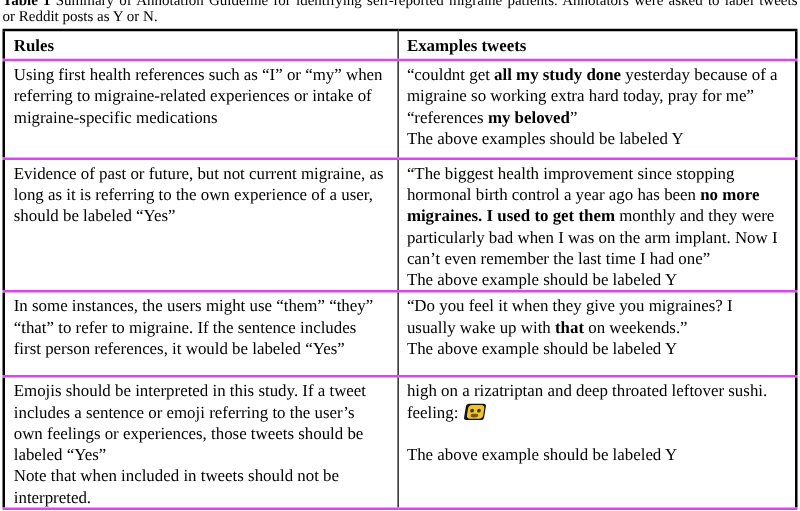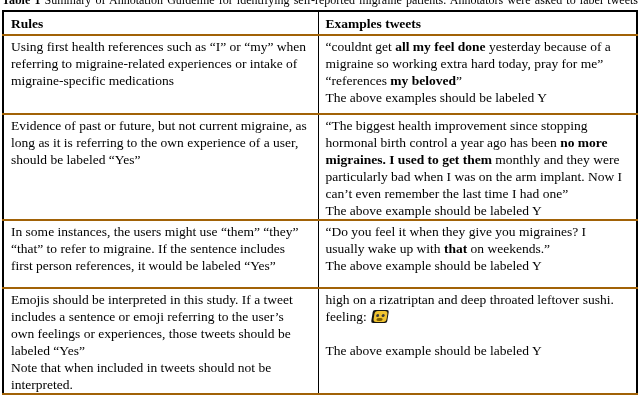--- a/index.html
+++ b/index.html
@@ -13,21 +13,21 @@
   .caption-line1{white-space:nowrap;overflow:hidden;text-align:justify;text-align-last:justify;}
   .caption-line2{}
   .b{font-weight:bold;}
   .i{}
   table{
     border-collapse:collapse;margin:3px 0 0 2px;width:636px;table-layout:fixed;
     border:2px solid #000;
   }
   col.c1{width:315px;}
   th,td{
-    border-top:2px solid #000;border-bottom:2px solid #a16207;
+    border-top:2px solid #000;border-bottom:2px solid #d946ef;
     vertical-align:top;text-align:left;padding:2px 8px 0 7px;
     font-size:13.5px;line-height:17px;overflow:hidden;
   }
   th{font-weight:bold;padding-top:3px;}
   td:first-child,th:first-child{border-right:1.5px solid #000;}
   thead tr{height:24px;}
   tbody tr:nth-child(1){height:79px;}
   tbody tr:nth-child(2){height:105px;}
   tbody tr:nth-child(3){height:68px;}
   tbody tr:nth-child(4){height:101px;}
@@ -48,40 +48,41 @@
   .emoji-face::after{
     content:"";position:absolute;left:3.5px;bottom:1.5px;width:6px;height:2.5px;border-radius:45%;
     background:#7a5c00;
   }
 </style>
 </head>
 <body>
 
 <div class="caption">
   <div class="caption-line1"><span class="b">Table 1 </span><span>Summary of Annotation Guideline for identifying self-reported migraine patients. Annotators were asked to label tweets</span></div>
+  <div class="caption-line2">or Reddit posts as Y or N.</div>
 </div>
 
 <table>
   <colgroup>
       <col class="c1">
       <col class="c2">
     </colgroup>
   <thead>
     <tr>
       <th>Rules</th>
       <th>Examples tweets</th>
     </tr>
   </thead>
   <tbody id="table-body">
       <tr>
         <td>
           <div class="rule-para">Using first health references such as “I” or “my” when referring to migraine-related experiences or intake of migraine-specific medications</div>
         </td>
         <td>
-          <div class="ex-para"><span class="i">“couldnt get </span><span class="b i">all my feel done</span><span class="i"> yesterday because of a migraine so working extra hard today, pray for me”</span></div>
+          <div class="ex-para"><span class="i">“couldnt get </span><span class="b i">all my study done</span><span class="i"> yesterday because of a migraine so working extra hard today, pray for me”</span></div>
           <div class="ex-para"><span class="i">“references </span><span class="b i">my beloved</span><span class="i">”</span></div>
           <div class="ex-para"><span>The above examples should be labeled Y</span></div>
         </td>
       </tr>
       <tr>
         <td>
           <div class="rule-para">Evidence of past or future, but not current migraine, as long as it is referring to the own experience of a user, should be labeled “Yes”</div>
         </td>
         <td>
           <div class="ex-para"><span class="i">“The biggest health improvement since stopping hormonal birth control a year ago has been </span><span class="b i">no more migraines. I used to get them</span><span class="i"> monthly and they were particularly bad when I was on the arm implant. Now I can’t even remember the last time I had one”</span></div>

